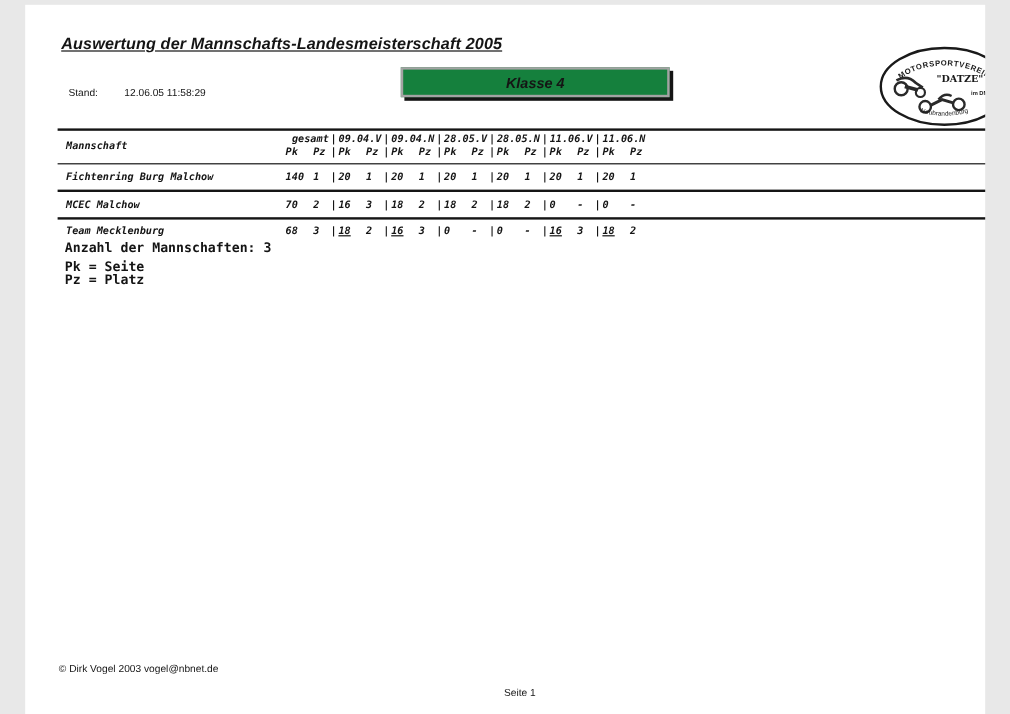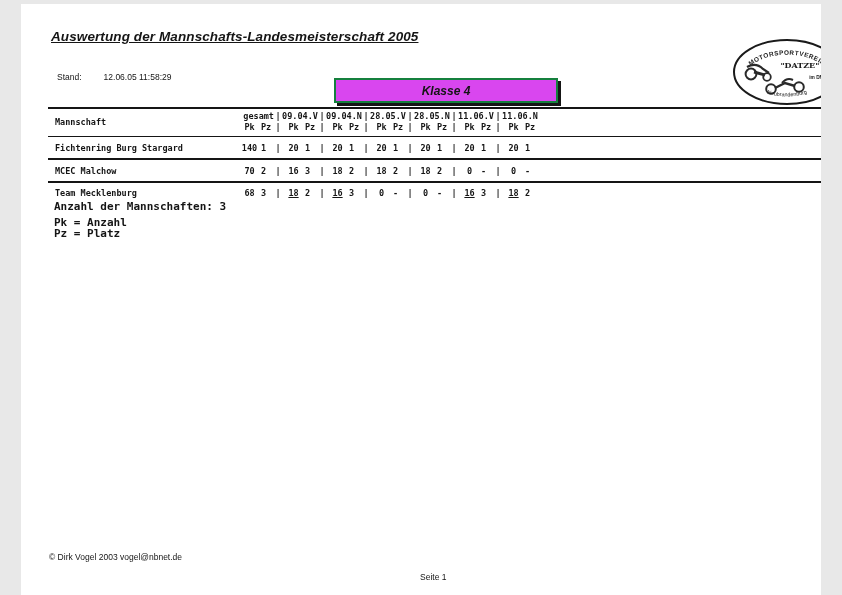--- a/index.html
+++ b/index.html
@@ -12,47 +12,48 @@
   .doc-title {
     position:absolute; left:30px; top:25px;
     font-size:13.5px; font-weight:bold; font-style:italic;
     text-decoration:underline; letter-spacing:0.1px; white-space:nowrap;
   }
   .stand-line {
     position:absolute; left:36px; top:68px; font-size:8.5px;
     display:flex; gap:22px; white-space:nowrap;
   }
   .klasse-box {
-    position:absolute; left:313px; top:74px; width:220px; height:21px;
-    background:#d946ef; border:2px solid #15803d; box-shadow:3px 3px 0 #151515;
+    position:absolute; left:313px; top:52px; width:220px; height:21px;
+    background:#15803d; border:2px solid #a3a3a3; box-shadow:3px 3px 0 #151515;
     display:flex; align-items:center; justify-content:center;
     font-size:12px; font-weight:bold; font-style:italic;
   }
   .logo-wrap { position:absolute; left:710px; top:34px; width:112px; height:68px; }
 
   
   .rtable {
     position:absolute; left:27px; top:103px; width:794px;
     border-top:2px solid #151515;
     font-family:"DejaVu Sans Mono", monospace; font-weight:bold; font-size:8.5px;
     color:#151515;
+    font-style:italic;
   }
   .thead { display:flex; align-items:center; border-bottom:1px solid #151515; padding:2px 0 3px 0; }
   .namecol { width:190px; padding-left:7px; box-sizing:border-box; white-space:nowrap; }
   .hrow { display:flex; height:11px; line-height:11px; }
   .h1 { display:inline-block; width:36px; margin-left:8px; text-align:center; position:relative; white-space:nowrap; }
   .h1::before { content:"|"; position:absolute; left:-8px; top:0; width:8px; text-align:center; }
   .h1.first { margin-left:0; text-align:right; }
   .h1.first::before { content:none; }
   .vals { display:flex; }
   .vg { display:inline-flex; width:36px; margin-left:8px; position:relative; }
   .vg::before { content:"|"; position:absolute; left:-8px; top:0; width:8px; text-align:center; }
   .vg.first { margin-left:0; }
   .vg.first::before { content:none; }
-  .pk { display:inline-block; width:23px; text-align:center; }
+  .pk { display:inline-block; width:23px; text-align:left; }
   .pz { display:inline-block; width:13px; }
   .pk.u { text-decoration:underline; }
   .trow { display:flex; align-items:center; height:21px; border-bottom:2px solid #151515; }
   .trow.last { border-bottom:none; height:20px; }
 
   
   .note {
     position:absolute; left:33px;
     font-family:"DejaVu Sans Mono", monospace; font-weight:bold; font-size:11px;
     line-height:9px; white-space:nowrap;
@@ -152,21 +153,21 @@
             </span>
           <span class="vg">
               <span class="pk">Pk</span>
               <span class="pz">Pz</span>
             </span>
         </div>
       </div>
     </div>
 
     <div class="trow">
-      <div class="namecol">Fichtenring Burg Stargard</div>
+      <div class="namecol">Fichtenring Burg Malchow</div>
       <div class="vals">
         <span class="vg first">
             <span class="pk">140</span>
             <span class="pz">1</span>
           </span>
         <span class="vg">
             <span class="pk">20</span>
             <span class="pz">1</span>
           </span>
         <span class="vg">
@@ -256,19 +257,19 @@
         <span class="vg">
             <span class="pk u">18</span>
             <span class="pz">2</span>
           </span>
       </div>
     </div>
 
   </div>
 
   <div class="note" id="note-count">Anzahl der Mannschaften: 3</div>
-  <div class="note" id="note-pk">Pk = Anzahl</div>
+  <div class="note" id="note-pk">Pk = Seite</div>
   <div class="note" id="note-pz">Pz = Platz</div>
 
   <div class="footer-left">© Dirk Vogel 2003 vogel@nbnet.de</div>
   <div class="footer-page">Seite 1</div>
 
 </div>
 
 </body></html>

